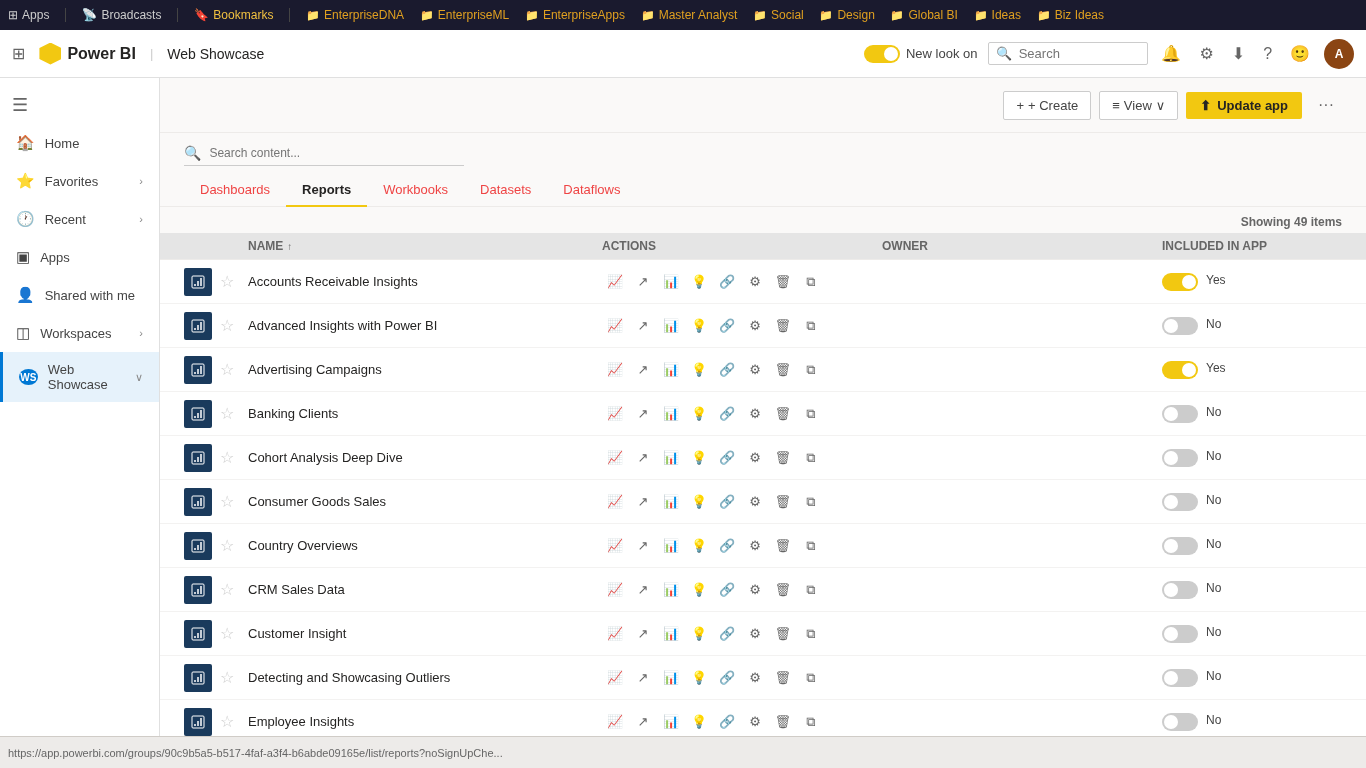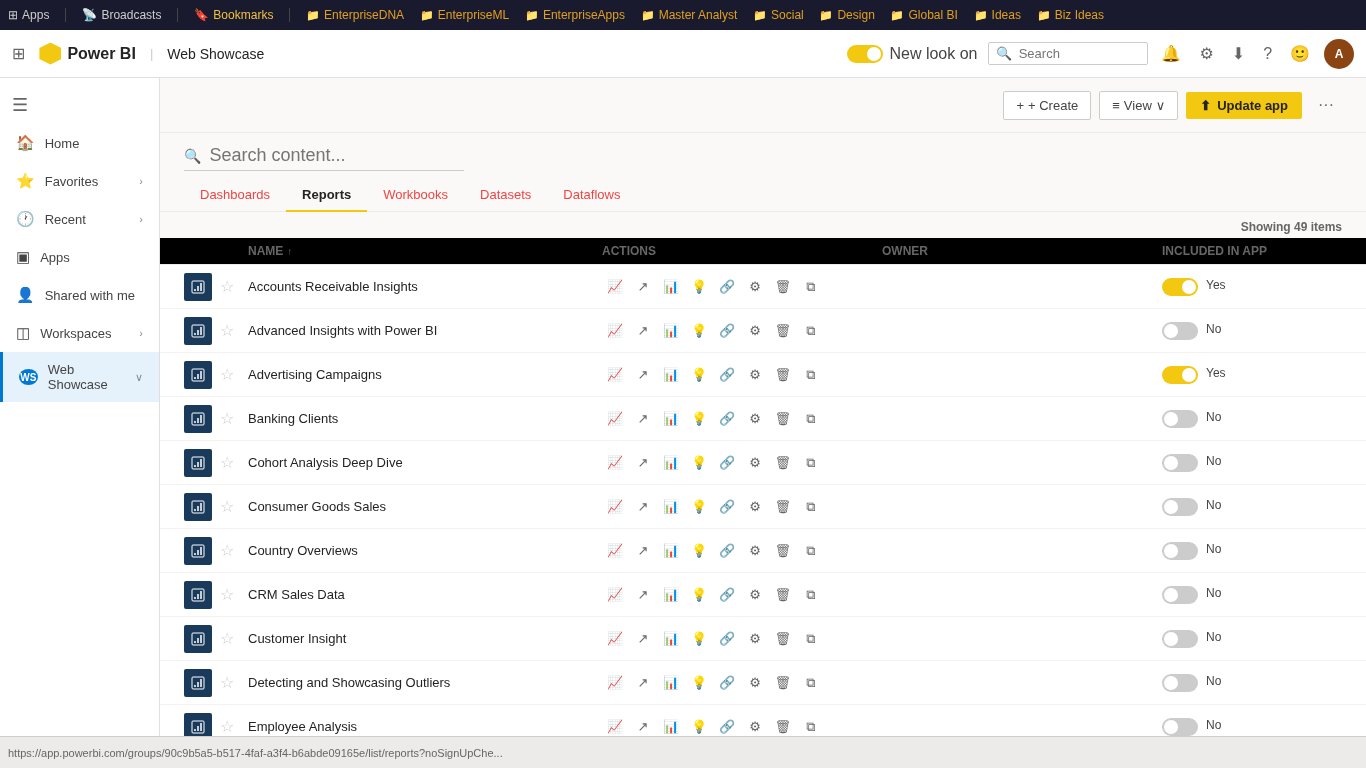--- a/index.html
+++ b/index.html
@@ -42,21 +42,21 @@
     .pbi-logo {
       width: 22px; height: 22px;
       background: #f2c811;
       clip-path: polygon(50% 0%, 100% 25%, 100% 75%, 50% 100%, 0% 75%, 0% 25%);
     }
     .header-title { font-size: 16px; font-weight: 600; color: #252423; }
     .header-subtitle { font-size: 14px; color: #252423; font-weight: 400; }
     .header-divider { color: #ccc; margin: 0 4px; }
     .header-spacer { flex: 1; }
     .new-look-toggle {
-      display: flex; align-items: center; gap: 6px; font-size: 16px; color: #444;
+      display: flex; align-items: center; gap: 6px; font-size: 13px; color: #444;
     }
     .toggle-on {
       width: 36px; height: 18px; background: #f2c811; border-radius: 9px;
       position: relative; cursor: pointer;
     }
     .toggle-on::after {
       content: ''; position: absolute; right: 2px; top: 2px;
       width: 14px; height: 14px; background: #fff; border-radius: 50%;
     }
     .header-search {
@@ -152,21 +152,21 @@
     }
     .search-input-wrap {
       display: flex; align-items: center;
       border-bottom: 1px solid #ccc;
       padding-bottom: 4px;
       width: 280px;
       gap: 8px;
     }
     .search-input-wrap input {
       border: none; outline: none; background: transparent;
-      font-size: 18px; color: #444; width: 100%;
+      font-size: 12px; color: #444; width: 100%;
     }
     .search-icon-sm { color: #888; font-size: 14px; }
 
     .tabs-row {
       display: flex; align-items: center;
       padding: 8px 24px 0;
       gap: 0;
       border-bottom: 1px solid #edebe9;
     }
     .tab {
@@ -181,21 +181,21 @@
 
     
     .item-count {
       text-align: right; padding: 8px 24px 4px;
       font-size: 12px; color: #666; font-weight: bold;
     }
     .table-header {
       display: grid;
       grid-template-columns: 36px 28px 1fr 280px 280px 180px;
       padding: 6px 24px;
-      background: #000000;
+      background: #e5e5e5;
       border-bottom: 1px solid #edebe9;
       font-size: 12px; color: #666; font-weight: 600;
     }
     .table-header .col-name {
       display: flex; align-items: center; gap: 4px; cursor: pointer;
     }
     .sort-icon { font-size: 10px; }
     .table-row {
       display: grid;
       grid-template-columns: 36px 28px 1fr 280px 280px 180px;
@@ -708,21 +708,21 @@
         <div class="table-row">
       <div class="row-icon">
         <svg width="16" height="16" viewBox="0 0 16 16" fill="white">
           <rect x="2" y="2" width="12" height="12" rx="1" fill="none" stroke="white" stroke-width="1"></rect>
           <line x1="5" y1="10" x2="5" y2="12" stroke="white" stroke-width="1.5"></line>
           <line x1="8" y1="7" x2="8" y2="12" stroke="white" stroke-width="1.5"></line>
           <line x1="11" y1="4" x2="11" y2="12" stroke="white" stroke-width="1.5"></line>
         </svg>
       </div>
       <span class="star-icon">☆</span>
-      <span class="row-name">Employee Analysis</span>
+      <span class="row-name">Employee Insights</span>
       <div class="actions-cell">
             <span class="action-icon">📈</span>
             <span class="action-icon">↗</span>
             <span class="action-icon">📊</span>
             <span class="action-icon">💡</span>
             <span class="action-icon">🔗</span>
             <span class="action-icon">⚙</span>
             <span class="action-icon">🗑</span>
             <span class="action-icon">⧉</span>
           </div>

